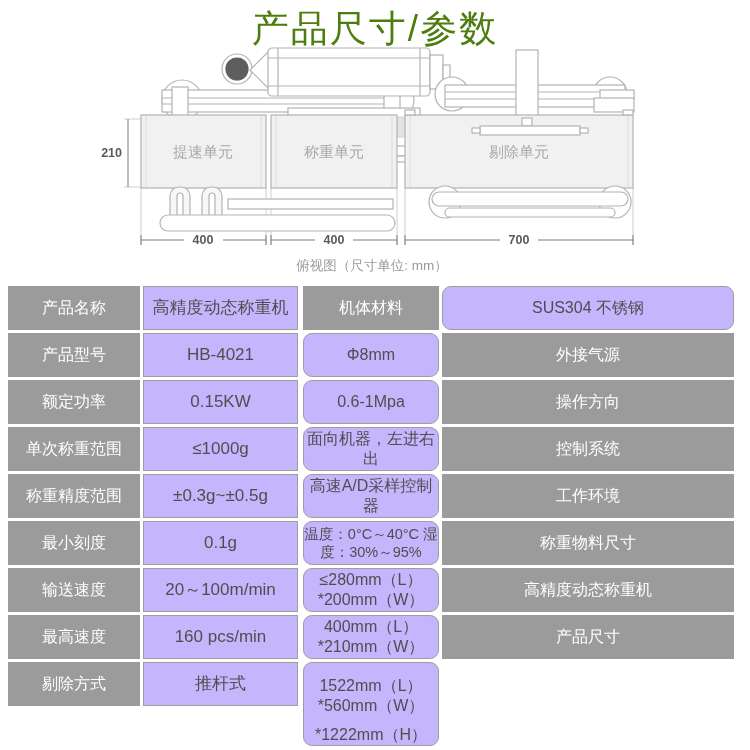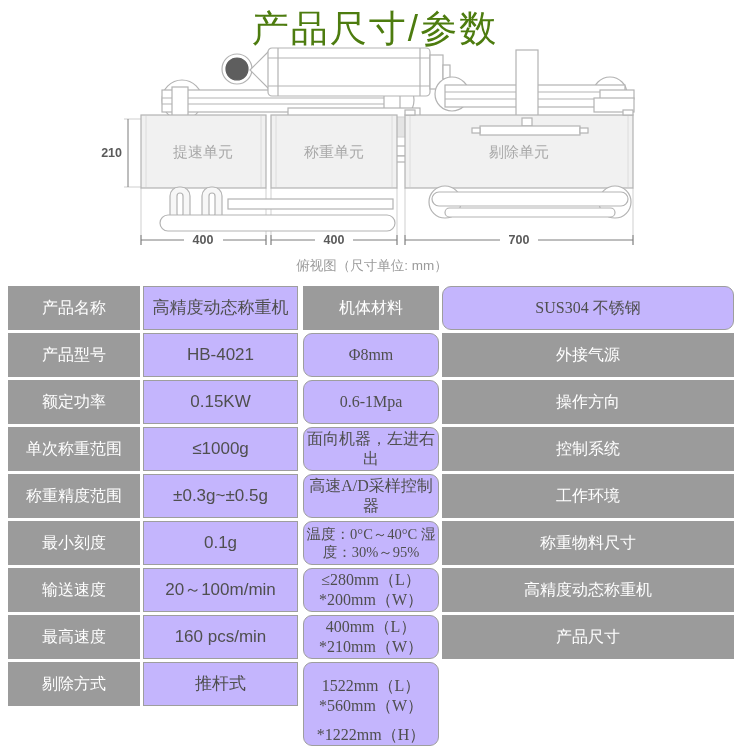--- a/index.html
+++ b/index.html
@@ -17,21 +17,21 @@
   .unit-label{fill:#a9a9a9;font-size:15px;}
   .dim-label{fill:#5a5a5a;font-size:12.5px;font-weight:600;}
   .caption{fill:#9a9a9a;font-size:13.5px;}
 
   .tables{
     position:absolute;top:286px;left:8px;width:734px;
     display:flex;gap:5px;align-items:flex-start;
   }
   .spec-grid{display:grid;gap:3px;}
   .grid-left{width:290px;grid-template-columns:132px 1fr;grid-auto-rows:44px;}
-  .grid-right{width:431px;grid-template-columns:136px 1fr;grid-template-rows:repeat(8,44px) 84px;font-family:Liberation Serif, serif;}
+  .grid-right{width:431px;grid-template-columns:136px 1fr;grid-template-rows:repeat(8,44px) 84px;}
   .lbl{
     background:#9b9b9b;color:#ffffff;font-size:16px;
     display:flex;align-items:center;justify-content:center;text-align:center;
   }
   .val{
     background:#c4b5fd;border:1px solid #9e9e9e;color:#4f4f4f;font-size:17px;
     display:flex;align-items:center;justify-content:center;text-align:center;
     line-height:1.25;
   }
   .grid-right .val{font-size:16px;border-radius:9px;}

